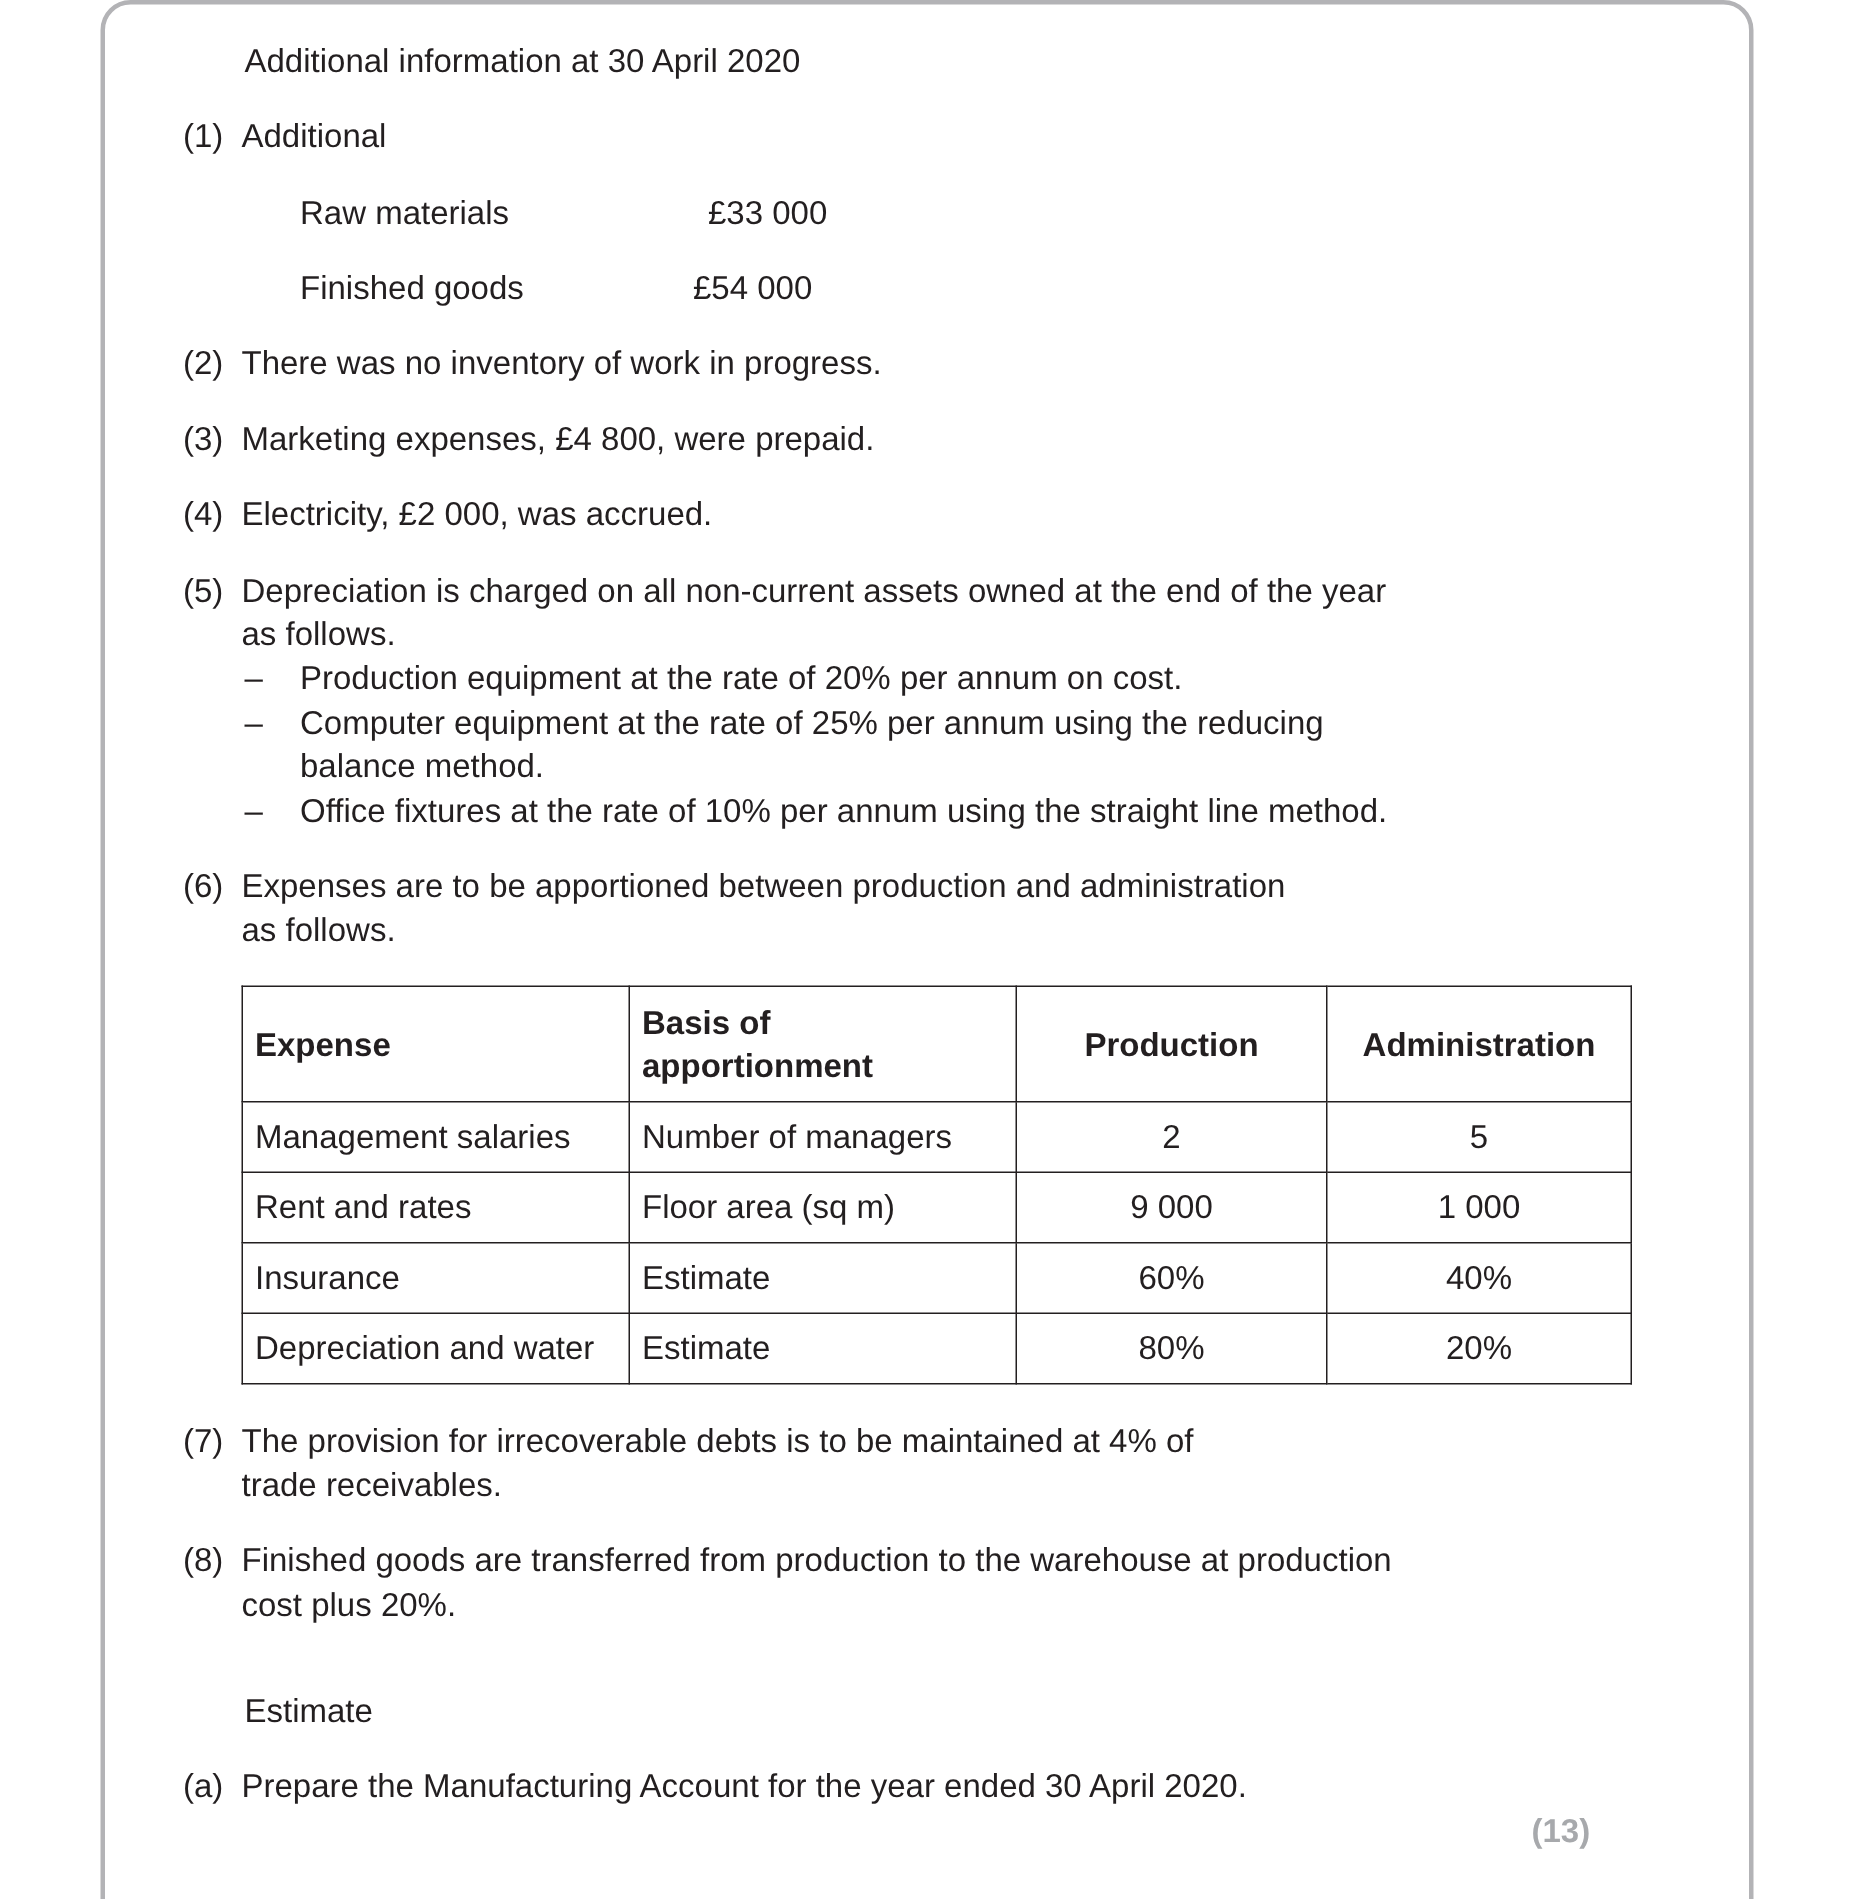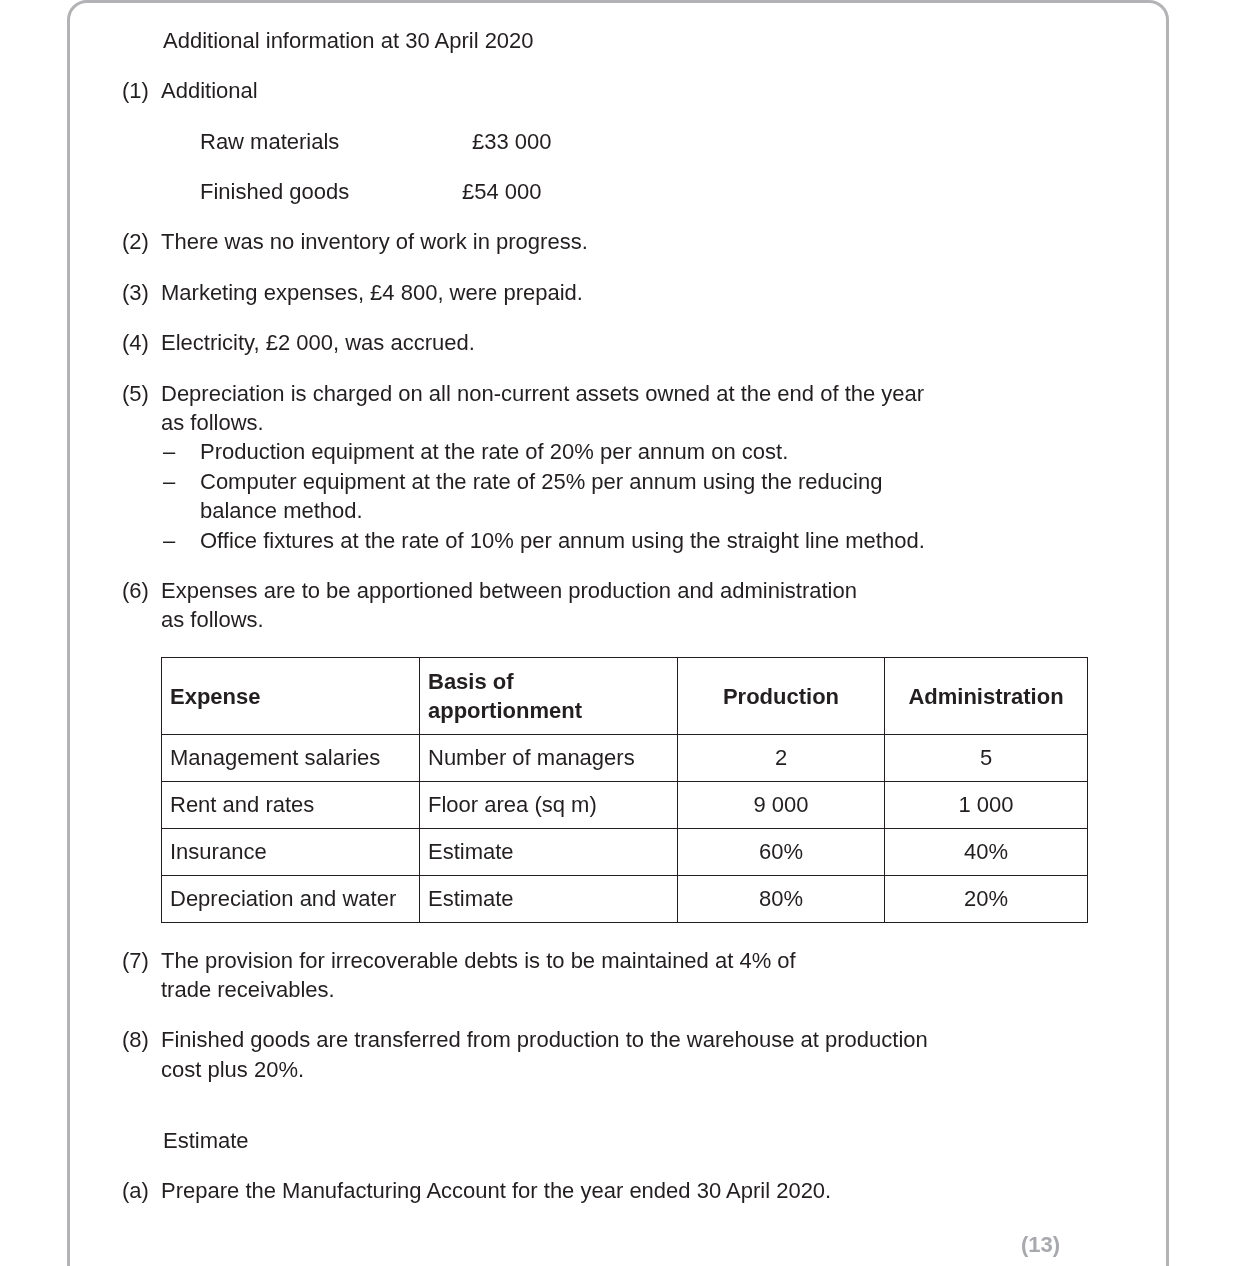--- a/index.html
+++ b/index.html
@@ -8,21 +8,21 @@
   .frame { position: absolute; left: 67px; top: 0px; width: 1102px; height: 1290px;
            border: 3px solid #b3b3b6; border-radius: 20px; box-sizing: border-box; }
   .abs { position: absolute; white-space: nowrap; font-size: 22px; line-height: 29px; }
   .bold { font-weight: normal; margin-left: 41px; }
   table.app { position: absolute; left: 161px; top: 657px; border-collapse: collapse;
               font-size: 22px; }
   table.app td, table.app th { border: 1.5px solid #231f20; padding: 0 8px; vertical-align: middle; }
   table.app th { font-weight: bold; text-align: left; height: 76px; line-height: 29px; }
   table.app th.c, table.app td.c { text-align: center; }
   table.app td { height: 46px; }
-  .marks { color: #a7a9ac; font-weight: bold; margin-top: 24px; }
+  .marks { color: #a7a9ac; font-weight: bold; }
 </style>
 </head>
 <body>
 
 <div class="frame"></div>
 
 <div class="abs bold" style="left:122px; top:26px;">Additional information at 30 April 2020</div>
 
 <div class="abs" style="left:122px; top:76px;">(1)</div>
 <div class="abs" style="left:161px; top:76px;">Additional</div>

